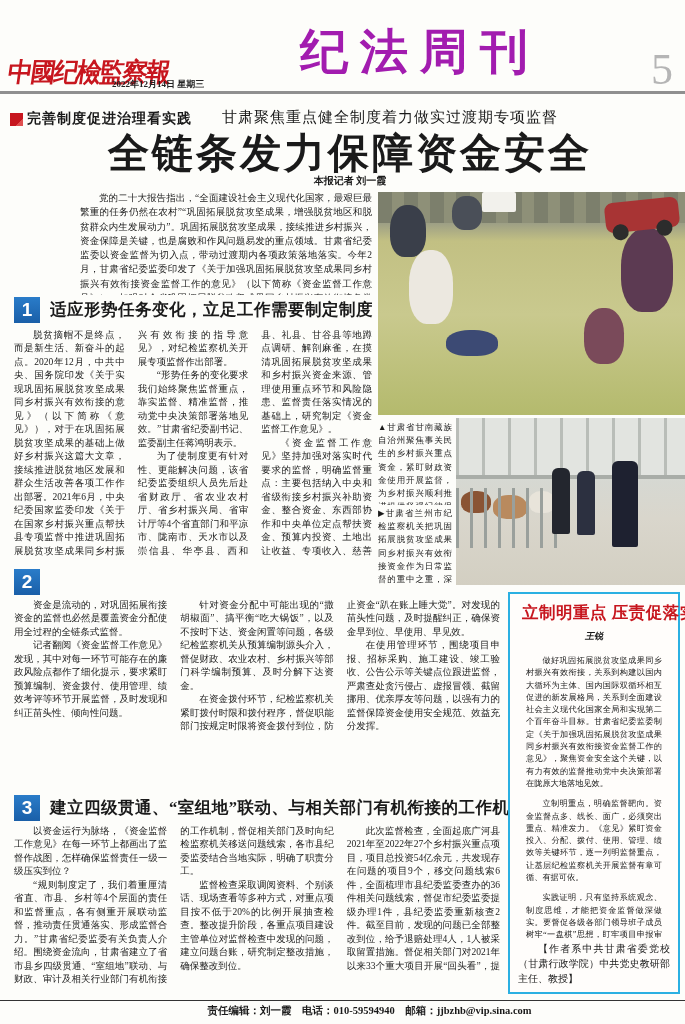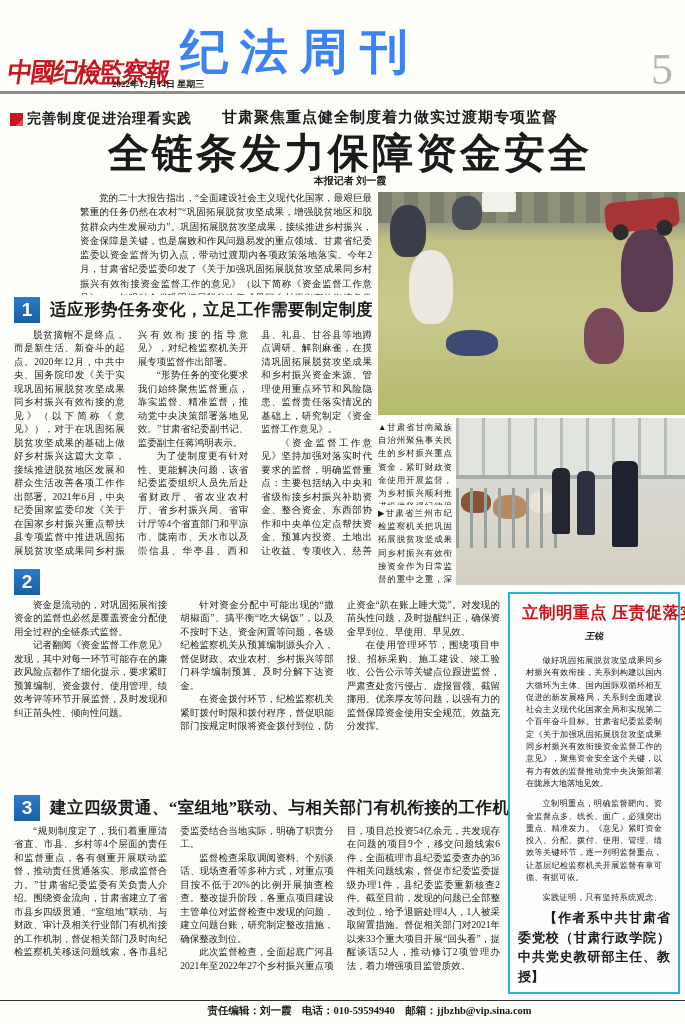--- a/index.html
+++ b/index.html
@@ -2,29 +2,29 @@
 <html><head>
 <meta charset="utf-8">
 <style>
   html,body{margin:0;padding:0;}
   body{width:685px;height:1024px;background:#f6f5f1;font-family:"Liberation Serif","DejaVu Serif",serif;color:#1a1a1a;}
   .page{position:relative;width:685px;height:1024px;background:#fdfdfa;overflow:hidden;}
 
   
   .masthead{position:absolute;left:8px;top:56px;width:150px;color:#c7161e;font-size:25px;font-weight:bold;transform:skewX(-8deg) scaleY(1.05);letter-spacing:-2px;white-space:nowrap;}
   .dateline{position:absolute;left:112px;top:78px;font-size:9px;color:#222;font-weight:bold;white-space:nowrap;}
-  .edition-title{position:absolute;left:60px;top:20px;width:480px;text-align:center;color:#3b82f6;font-size:48px;font-weight:900;letter-spacing:12px;}
+  .edition-title{position:absolute;left:60px;top:20px;width:480px;text-align:right;color:#a21caf;font-size:48px;font-weight:900;letter-spacing:12px;}
   .page-number{position:absolute;right:12px;top:44px;font-size:44px;color:#b5b5b5;font-weight:normal;}
   .header-rule{position:absolute;left:0;top:91px;width:685px;height:3px;background:#8f8f8f;}
 
   
   .series-tag{position:absolute;left:10px;top:110px;display:flex;align-items:center;gap:4px;}
   .series-tag-icon{width:13px;height:13px;background:linear-gradient(135deg,#c7161e 70%,#e05050 70%);display:inline-block;}
   .series-tag-label{font-size:14px;font-weight:bold;letter-spacing:1px;}
-  .kicker{position:absolute;left:150px;top:108px;width:480px;text-align:center;font-size:15px;font-weight:bold;letter-spacing:1px;}
+  .kicker{position:absolute;left:150px;top:108px;width:480px;text-align:center;font-size:15px;font-weight:normal;letter-spacing:1px;}
   .headline{position:absolute;left:0;top:126px;width:700px;text-align:center;font-size:41px;font-weight:900;letter-spacing:3px;}
   .byline{position:absolute;left:0;top:174px;width:700px;text-align:center;font-size:10px;font-weight:bold;}
 
   .intro{position:absolute;left:80px;top:191px;width:292px;height:104px;font-size:9.5px;line-height:1.5;text-align:justify;overflow:hidden;}
   .intro p{margin:0;text-indent:2em;}
 
   
   .photo{position:absolute;overflow:hidden;}
   .photo1{left:378px;top:192px;width:307px;height:223px;background:linear-gradient(180deg,#8d9079 0%,#9d9f85 14%,#c2c083 22%,#c9c98e 55%,#b4ba6d 100%);}
   .p1-far{position:absolute;left:0;top:0;width:100%;height:14%;background:repeating-linear-gradient(90deg,#7c7f6c 0 14px,#8e9078 14px 26px);}
@@ -52,21 +52,21 @@
   .s3h{left:14px;top:795px;}  .s3b{left:14px;top:825px;width:486px;height:168px;column-count:3;}
 
   
   .sidebar{position:absolute;left:508px;top:592px;width:172px;height:402px;border:2px solid #2bb0e2;background:#fffdfb;box-sizing:border-box;padding:6px 8px;display:flex;flex-direction:column;}
   .sb-title-row{display:flex;align-items:center;gap:4px;margin-top:2px;}
   .sb-title-row .dash{flex:1;height:2px;background:#555;}
   .sb-title{color:#c7161e;font-size:16.5px;font-weight:900;white-space:nowrap;letter-spacing:0.5px;}
   .sb-author{text-align:center;font-size:9px;font-weight:bold;margin:6px 0 4px;font-style:italic;}
   .sb-body{flex:1;overflow:hidden;font-size:8.2px;line-height:1.5;text-align:justify;}
   .sb-body p{margin:8px;text-indent:2em;}
-  .sb-credit{font-size:13px;line-height:1.5;font-weight:bold;text-align:justify;text-indent:2em;margin:2px 0 0;}
+  .sb-credit{font-size:10px;line-height:1.5;font-weight:normal;text-align:justify;text-indent:2em;margin:2px 0 0;}
 
   
   .footer-rule{position:absolute;left:0;top:1000px;width:685px;height:1px;background:#333;}
   .footer{position:absolute;left:0;top:1004px;width:685px;text-align:center;font-size:10.5px;font-weight:bold;padding-left:27px;}
 </style>
 </head>
 <body>
 
 <div class="page">
 
@@ -134,20 +134,21 @@
     <p>针对资金分配中可能出现的“撒胡椒面”、搞平衡“吃大锅饭”，以及不按时下达、资金闲置等问题，各级纪检监察机关从预算编制源头介入，督促财政、农业农村、乡村振兴等部门科学编制预算、及时分解下达资金。</p>
     <p>在资金拨付环节，纪检监察机关紧盯拨付时限和拨付程序，督促职能部门按规定时限将资金拨付到位，防止资金“趴在账上睡大觉”。对发现的苗头性问题，及时提醒纠正，确保资金早到位、早使用、早见效。</p>
     <p>在使用管理环节，围绕项目申报、招标采购、施工建设、竣工验收、公告公示等关键点位跟进监督，严肃查处贪污侵占、虚报冒领、截留挪用、优亲厚友等问题，以强有力的监督保障资金使用安全规范、效益充分发挥。</p>
   </div>
 
   <div class="sec-head s3h">
     <span class="sec-num">3</span>
     <span class="sec-title">建立四级贯通、“室组地”联动、与相关部门有机衔接的工作机制，落实落细监督责任</span>
   </div>
   <div class="sec-body s3b">
+    <p>以资金运行为脉络，《资金监督工作意见》在每一环节上都画出了监督作战图，怎样确保监督责任一级一级压实到位？</p>
     <p>“规则制度定了，我们着重厘清省直、市县、乡村等4个层面的责任和监督重点，各有侧重开展联动监督，推动责任贯通落实、形成监督合力。”甘肃省纪委监委有关负责人介绍。围绕资金流向，甘肃省建立了省市县乡四级贯通、“室组地”联动、与财政、审计及相关行业部门有机衔接的工作机制，督促相关部门及时向纪检监察机关移送问题线索，各市县纪委监委结合当地实际，明确了职责分工。</p>
     <p>监督检查采取调阅资料、个别谈话、现场查看等多种方式，对重点项目按不低于20%的比例开展抽查检查。整改提升阶段，各重点项目建设主管单位对监督检查中发现的问题，建立问题台账，研究制定整改措施，确保整改到位。</p>
     <p>此次监督检查，全面起底广河县2021年至2022年27个乡村振兴重点项目，项目总投资54亿余元，共发现存在问题的项目9个，移交问题线索6件，全面梳理市县纪委监委查办的36件相关问题线索，督促市纪委监委提级办理1件，县纪委监委重新核查2件。截至目前，发现的问题已全部整改到位，给予退赔处理4人，1人被采取留置措施。督促相关部门对2021年以来33个重大项目开展“回头看”，提醒谈话52人，推动修订2项管理办法，着力增强项目监管质效。</p>
 
   </div>
 
   <div class="sidebar">
     <div class="sb-title-row">
       <span class="dash"></span>
       <span class="sb-title">立制明重点  压责促落实</span>

